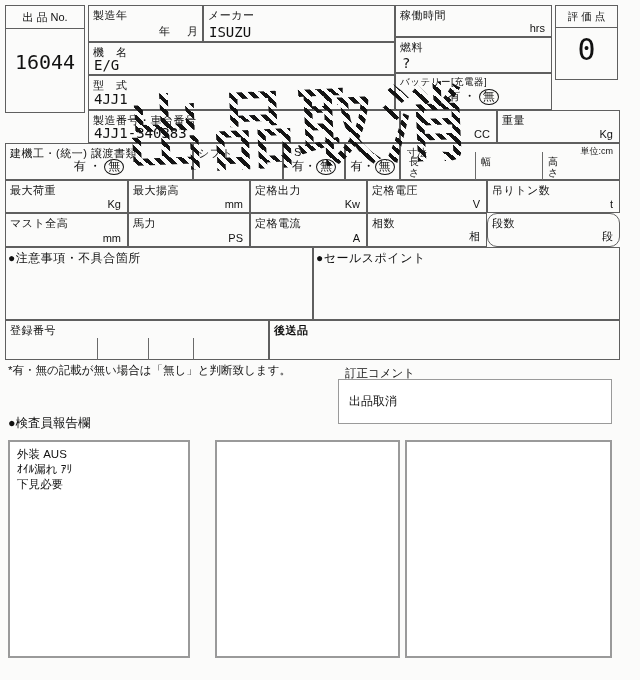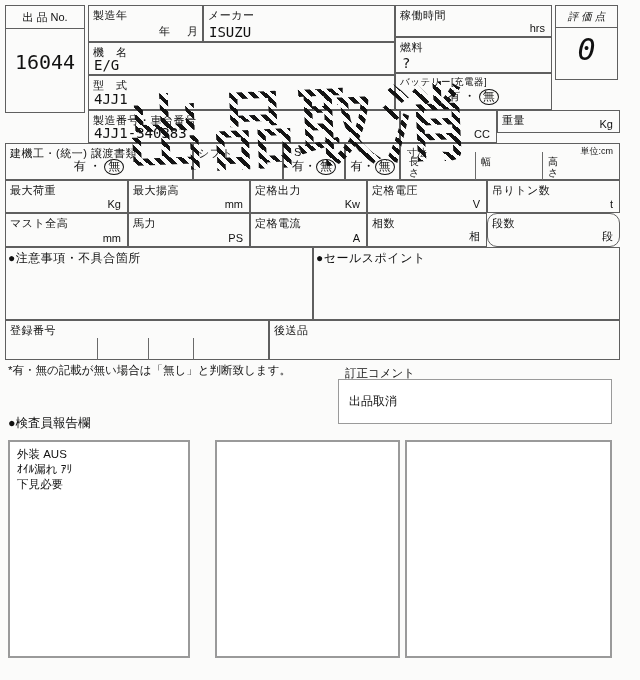--- a/index.html
+++ b/index.html
@@ -48,21 +48,21 @@
   <div class="cell" style="left:203px;top:5px;width:192px;height:37px;">
     <span class="lab">メーカー</span>
     <span class="val" style="position:absolute;bottom:1px;left:5px;">ISUZU</span>
   </div>
 
   <div class="cell" style="left:395px;top:5px;width:157px;height:32px;">
     <span class="lab">稼働時間</span>
     <span class="unit">hrs</span>
   </div>
 
-  <div class="cell" style="left:555px;top:5px;width:63px;height:75px;font-style:italic;">
+  <div class="cell" style="left:555px;top:5px;width:63px;height:75px;">
     <div style="position:absolute;top:0;left:0;right:0;height:21px;border-bottom:1px solid #5f5f5f;text-align:center;font-size:10.5px;line-height:21px;white-space:nowrap;">評 価 点</div>
     <div class="val" style="position:absolute;top:26px;left:0;right:0;text-align:center;font-size:30px;">0</div>
   </div>
 
   <div class="cell" style="left:88px;top:42px;width:307px;height:33px;">
     <span class="lab">機　名</span>
     <span class="val" style="position:absolute;bottom:1px;left:5px;">E/G</span>
   </div>
 
   <div class="cell" style="left:395px;top:37px;width:157px;height:36px;">
@@ -84,21 +84,21 @@
     </div>
   </div>
 
   <div class="cell" style="left:88px;top:110px;width:312px;height:33px;">
     <span class="lab">製造番号・車台番号</span>
     <span class="val" style="position:absolute;bottom:1px;left:5px;">4JJ1-340383</span>
   </div>
   <div class="cell" style="left:400px;top:110px;width:97px;height:33px;">
     <span class="unit">CC</span>
   </div>
-  <div class="cell" style="left:497px;top:110px;width:123px;height:23px;">
+  <div class="cell" style="left:497px;top:110px;width:123px;height:33px;">
     <span class="lab">重量</span>
     <span class="unit">Kg</span>
   </div>
 
   <div class="cell" style="left:5px;top:143px;width:188px;height:37px;">
     <span class="lab">建機工・(統一) 譲渡書類</span>
     <div class="yn">
       <span>有</span>
       <span>・</span>
       <span class="circ">無</span>
@@ -177,21 +177,21 @@
   <div class="cell" style="left:313px;top:247px;width:307px;height:73px;">
     <span class="lab" style="font-size:12px;left:2px;">●セールスポイント</span>
   </div>
 
   <div class="cell" style="left:5px;top:320px;width:264px;height:40px;">
     <span class="lab">登録番号</span>
     <div class="tick" style="left:91px;top:17px;height:22px;"></div>
     <div class="tick" style="left:142px;top:17px;height:22px;"></div>
     <div class="tick" style="left:187px;top:17px;height:22px;"></div>
   </div>
-  <div class="cell" style="left:269px;top:320px;width:351px;height:40px;">
+  <div class="cell" style="left:269px;top:320px;width:351px;height:40px;font-weight:bold;">
     <span class="lab">後送品</span>
   </div>
 
   <div style="position:absolute;left:8px;top:363px;font-size:11.5px;">*有・無の記載が無い場合は「無し」と判断致します。</div>
 
   <div style="position:absolute;left:345px;top:366px;font-size:11.5px;">訂正コメント</div>
   <div class="graybox" style="left:338px;top:379px;width:274px;height:45px;border-width:1.5px;">
     <span style="position:absolute;left:10px;top:13px;font-size:12px;">出品取消</span>
   </div>
 

